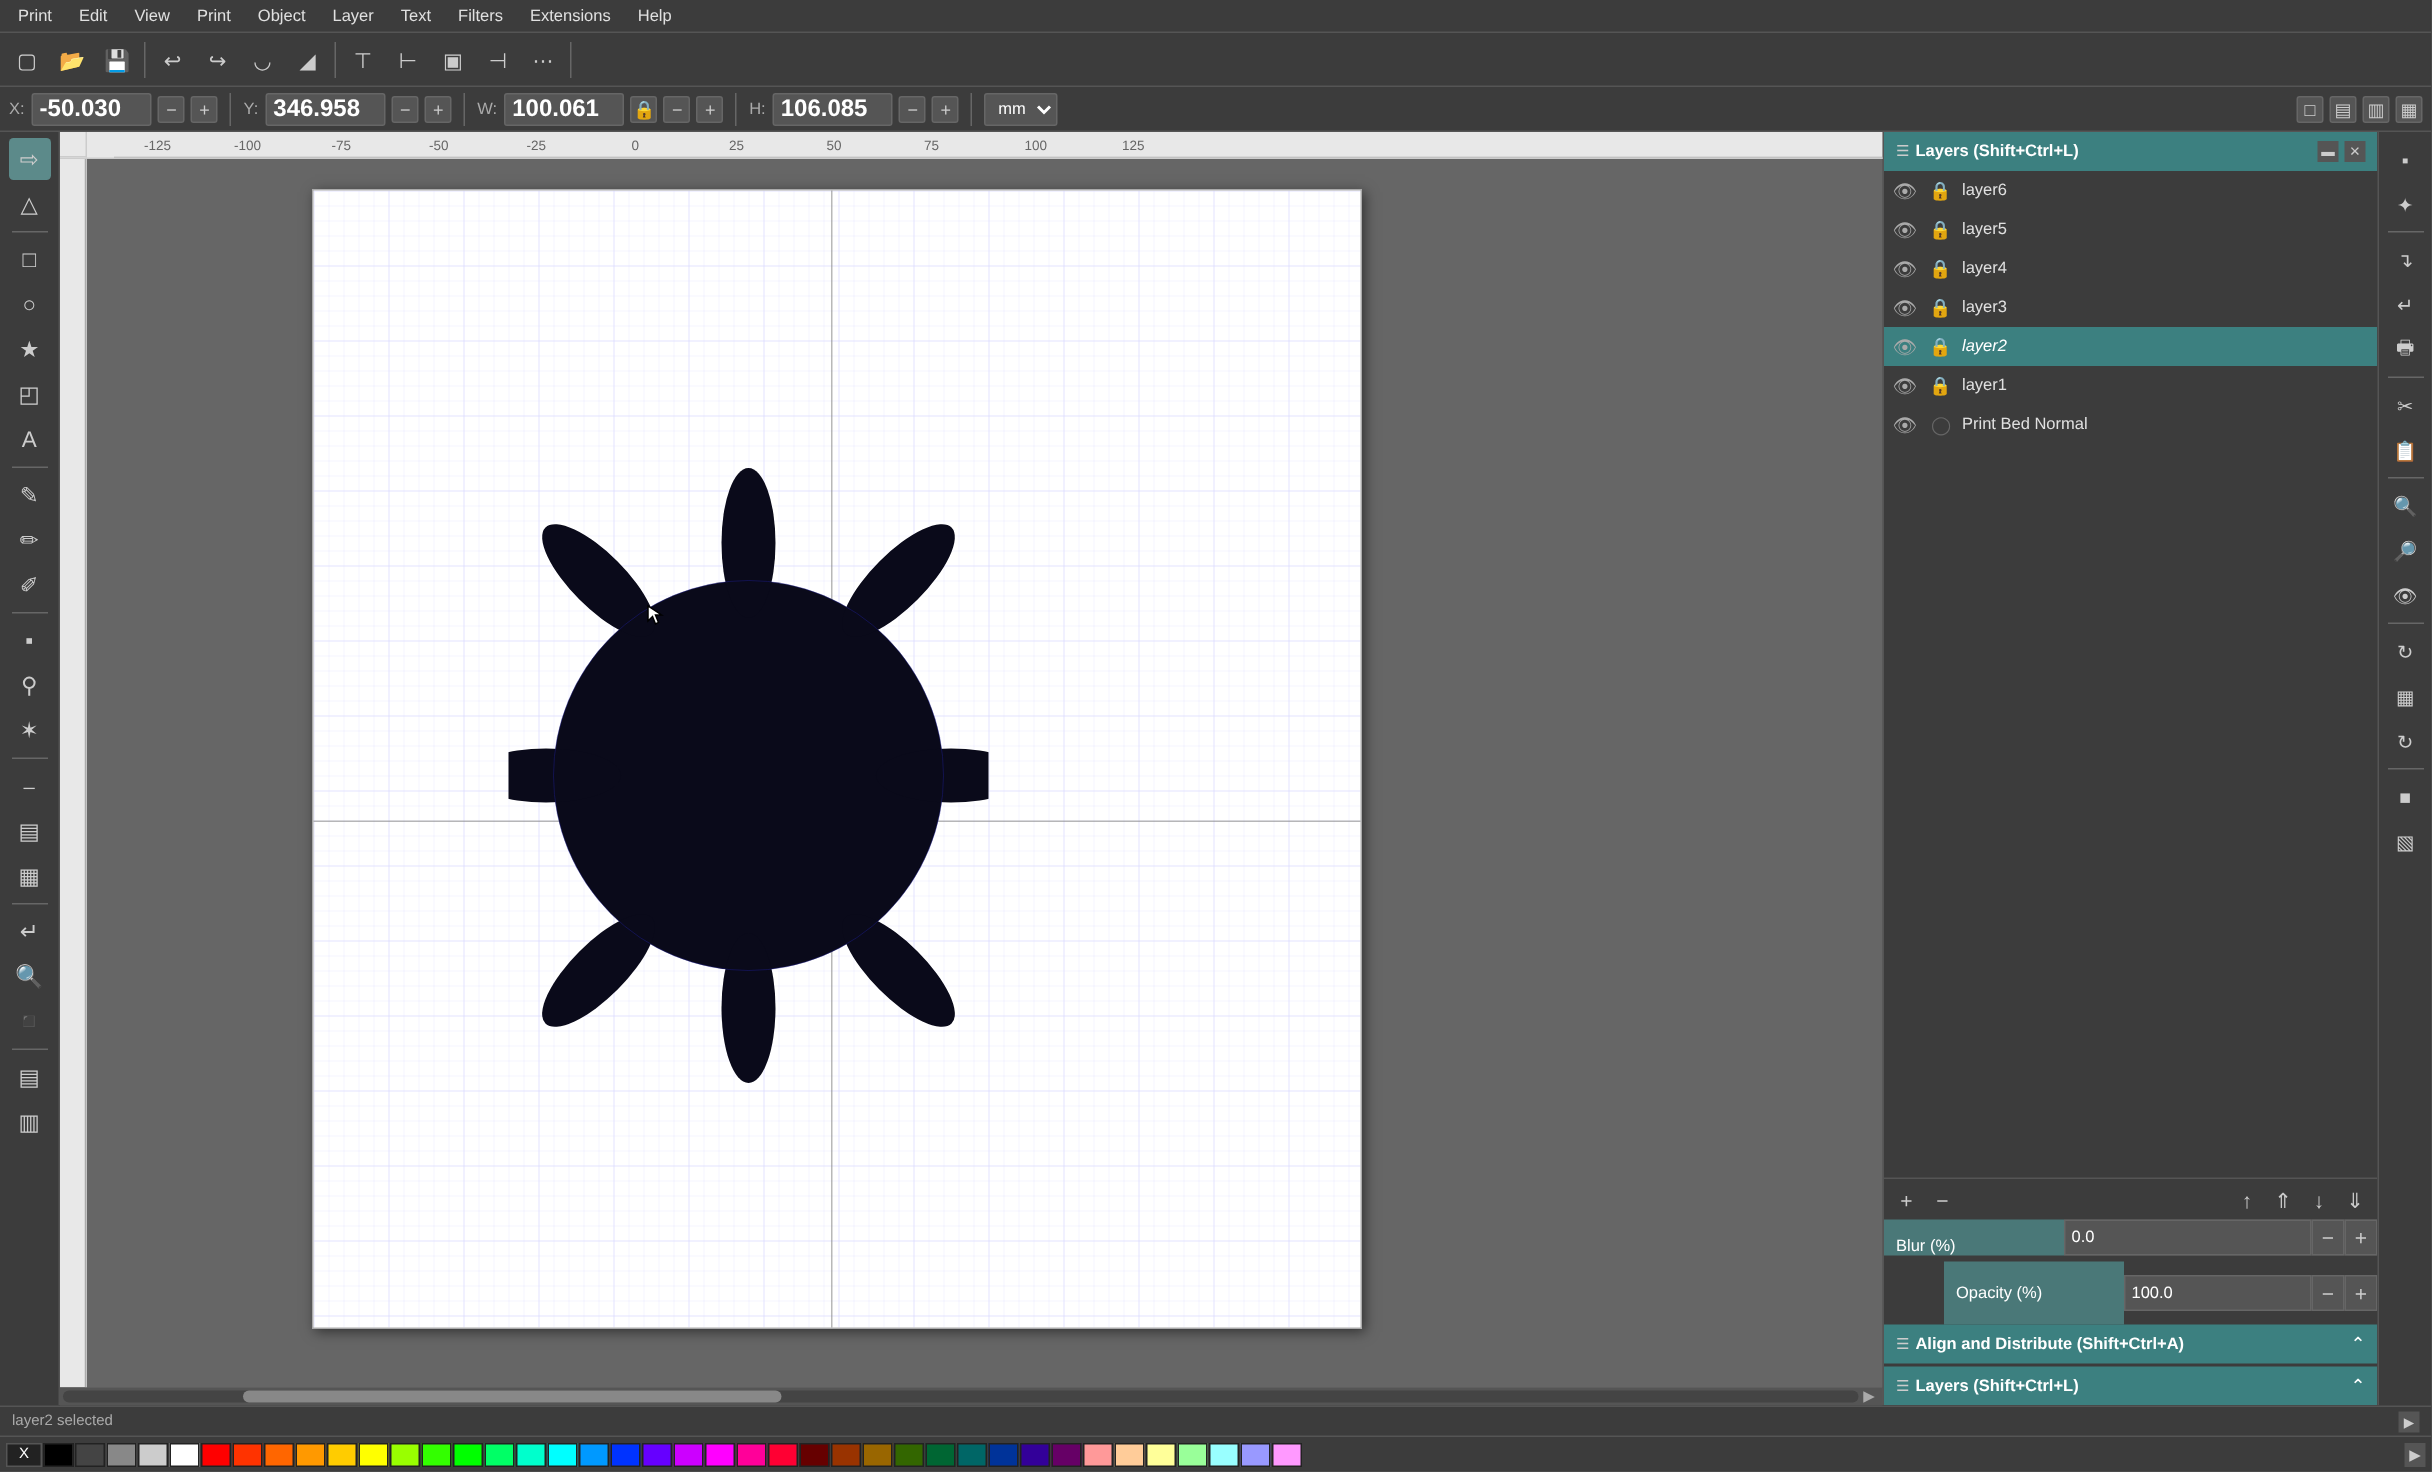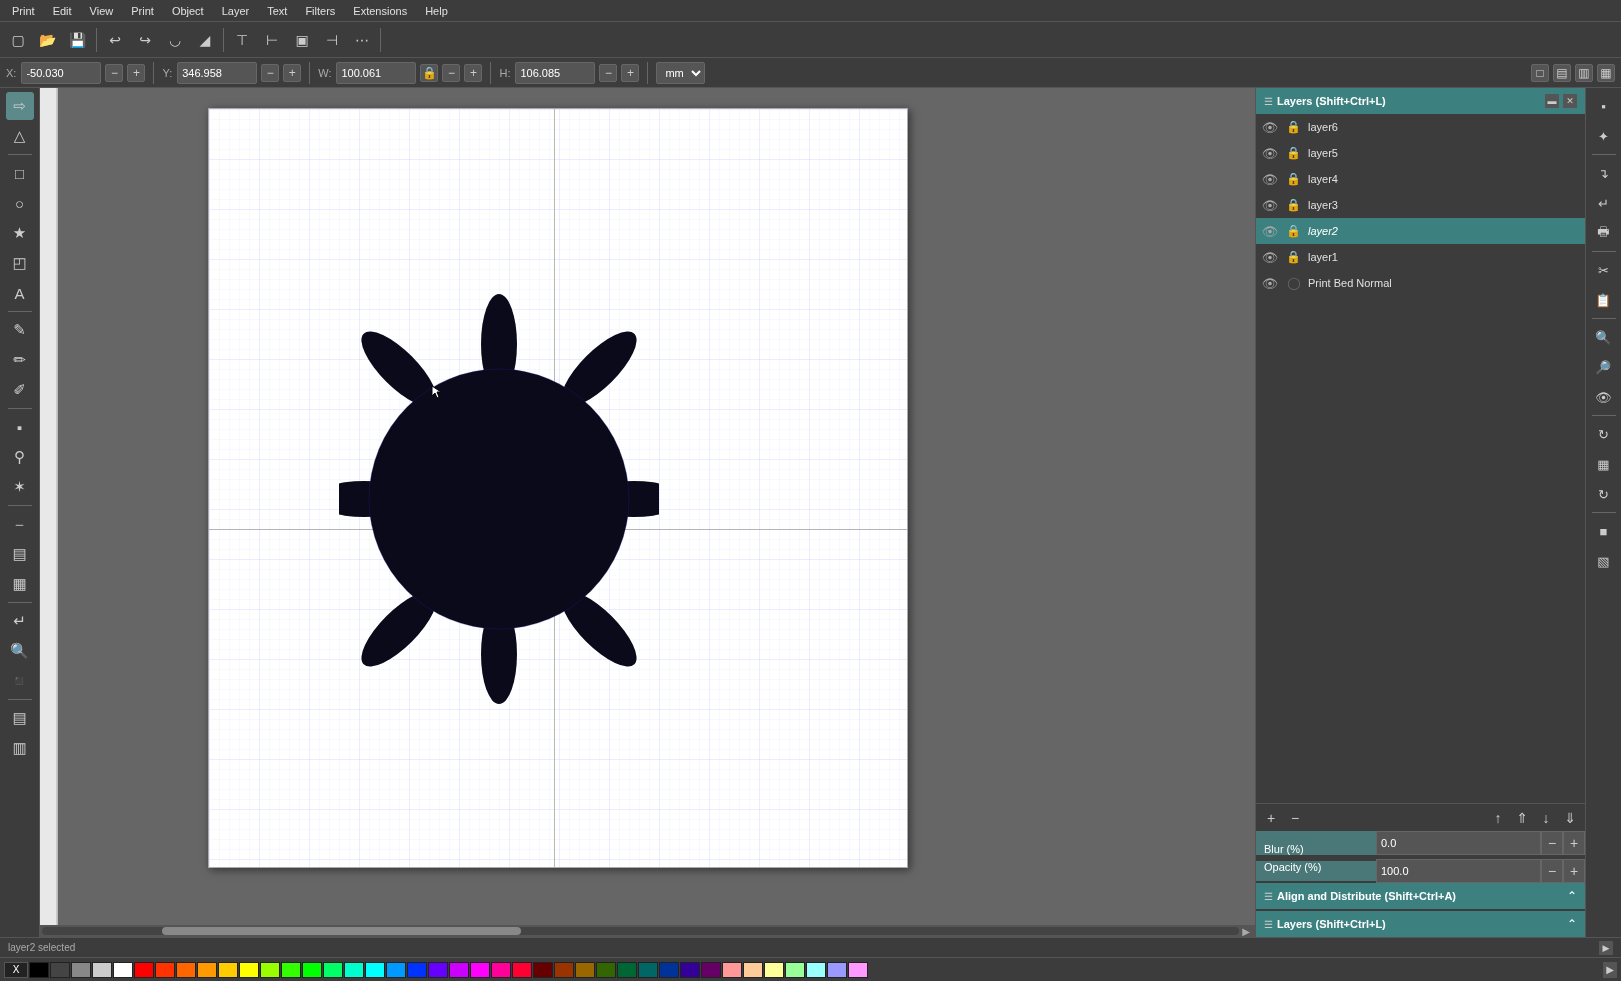--- a/index.html
+++ b/index.html
@@ -10,21 +10,21 @@
     .menu-item { padding: 2px 8px; cursor: pointer; color: #e0e0e0; font-size: 11px; border-radius: 2px; }
 
     
     #toolbar { background: #3c3c3c; height: 36px; display: flex; align-items: center; padding: 0 4px; gap: 2px; border-bottom: 1px solid #555; flex-shrink: 0; }
     .toolbar-btn { width: 28px; height: 28px; display: flex; align-items: center; justify-content: center; cursor: pointer; border-radius: 3px; color: #ccc; font-size: 14px; background: transparent; border: none; }
     .toolbar-sep { width: 1px; height: 24px; background: #666; margin: 0 2px; }
 
     
     #coordbar { background: #3c3c3c; height: 30px; display: flex; align-items: center; padding: 0 6px; gap: 4px; border-bottom: 1px solid #555; flex-shrink: 0; }
     .coord-label { color: #aaa; font-size: 11px; margin-right: 1px; }
-    .coord-input { background: #555; border: 1px solid #666; color: #fff; height: 22px; width: 80px; padding: 0 4px; font-size: 11px; border-radius: 2px; }
+    .coord-input { background: #555; border: 1px solid #666; color: #fff; height: 22px; width: 80px; padding: 0 4px; font-size: 16px; border-radius: 2px; font-weight: bold; }
     .coord-btn { width: 18px; height: 18px; display: flex; align-items: center; justify-content: center; background: #555; border: 1px solid #666; cursor: pointer; color: #ccc; font-size: 12px; border-radius: 2px; }
     .coord-sep { width: 1px; height: 22px; background: #666; margin: 0 4px; }
     .unit-select { background: #555; border: 1px solid #666; color: #fff; height: 22px; padding: 0 4px; font-size: 11px; border-radius: 2px; }
 
     
     #main { display: flex; flex: 1; overflow: hidden; }
 
     
     #left-tools { width: 40px; background: #3c3c3c; display: flex; flex-direction: column; align-items: center; padding: 4px 0; gap: 2px; border-right: 1px solid #555; flex-shrink: 0; overflow: hidden; }
     .tool-btn { width: 28px; height: 28px; display: flex; align-items: center; justify-content: center; cursor: pointer; border-radius: 3px; color: #ccc; font-size: 15px; }
@@ -81,21 +81,21 @@
     .blend-label { color: #aaa; font-size: 11px; min-width: 80px; }
     .blend-select { background: #555; border: 1px solid #666; color: #fff; height: 22px; padding: 0 4px; font-size: 11px; border-radius: 2px; flex: 1; }
 
     .blur-row { display: flex; align-items: center; margin-bottom: 4px; }
     .blur-label-box { background: #4a7878; height: 24px; display: flex; align-items: flex-end; padding: 0 8px; min-width: 120px; }
     .blur-label { color: #fff; font-size: 11px; }
     .blur-input { background: #555; border: 1px solid #666; color: #fff; height: 24px; width: 60px; padding: 0 4px; font-size: 11px; flex: 1; }
     .blur-btn { width: 22px; height: 24px; display: flex; align-items: center; justify-content: center; background: #555; border: 1px solid #666; cursor: pointer; color: #ccc; font-size: 14px; }
 
     .opacity-row { display: flex; align-items: center; }
-    .opacity-label-box { background: #4a7878; height: 20px; display: flex; align-items: flex-start; padding: 0 8px; min-width: 120px; }
+    .opacity-label-box { background: #4a7878; height: 42px; display: flex; align-items: center; padding: 0 8px; min-width: 120px; margin-left: 40px; }
     .opacity-label { color: #fff; font-size: 11px; }
     .opacity-input { background: #555; border: 1px solid #666; color: #fff; height: 24px; width: 60px; padding: 0 4px; font-size: 11px; flex: 1; }
     .opacity-btn { width: 22px; height: 24px; display: flex; align-items: center; justify-content: center; background: #555; border: 1px solid #666; cursor: pointer; color: #ccc; font-size: 14px; }
 
     
     .align-panel-header { background: #3c8080; height: 26px; display: flex; align-items: center; padding: 0 8px; cursor: pointer; justify-content: space-between; }
 
     
     #statusbar { height: 20px; background: #3c3c3c; border-top: 1px solid #555; display: flex; align-items: center; padding: 0 8px; font-size: 10px; color: #aaa; }
   </style>
@@ -196,20 +196,40 @@
     <div class="tool-btn" title="Measure">↵</div>
     <div class="tool-btn" title="Zoom">🔍</div>
     <div class="tool-btn" title="Eraser">◾</div>
     <div class="tool-sep"></div>
     <div class="tool-btn" title="Node2">▤</div>
     <div class="tool-btn" title="Smooth">▥</div>
   </div>
 
   <div id="canvas-wrapper">
 
+    <div style="display:flex; height:18px; flex-shrink:0; background:#e8e8e8; border-bottom:1px solid #ccc;">
+      <div style="width:18px; background:#e8e8e8; border-right:1px solid #ccc; border-bottom:1px solid #ccc; flex-shrink:0;"></div>
+      <div id="h-ruler" style="flex:1; position:relative; background:#e8e8e8; overflow:hidden;">
+        <svg width="100%" height="18" style="position:absolute;top:0;left:0;">
+          <line x1="0" y1="17" x2="100%" y2="17" stroke="#aaa" stroke-width="1"></line>
+
+          <text x="20" y="12" font-size="9" fill="#666">-125</text>
+          <text x="80" y="12" font-size="9" fill="#666">-100</text>
+          <text x="145" y="12" font-size="9" fill="#666">-75</text>
+          <text x="210" y="12" font-size="9" fill="#666">-50</text>
+          <text x="275" y="12" font-size="9" fill="#666">-25</text>
+          <text x="345" y="12" font-size="9" fill="#666">0</text>
+          <text x="410" y="12" font-size="9" fill="#666">25</text>
+          <text x="475" y="12" font-size="9" fill="#666">50</text>
+          <text x="540" y="12" font-size="9" fill="#666">75</text>
+          <text x="607" y="12" font-size="9" fill="#666">100</text>
+          <text x="672" y="12" font-size="9" fill="#666">125</text>
+        </svg>
+      </div>
+    </div>
 
     <div id="v-ruler-row">
 
       <div id="v-ruler">
         <svg width="18" height="100%" style="display:block;">
           <line x1="17" y1="0" x2="17" y2="100%" stroke="#aaa" stroke-width="1"></line>
         </svg>
       </div>
 
       <div id="canvas-area">

